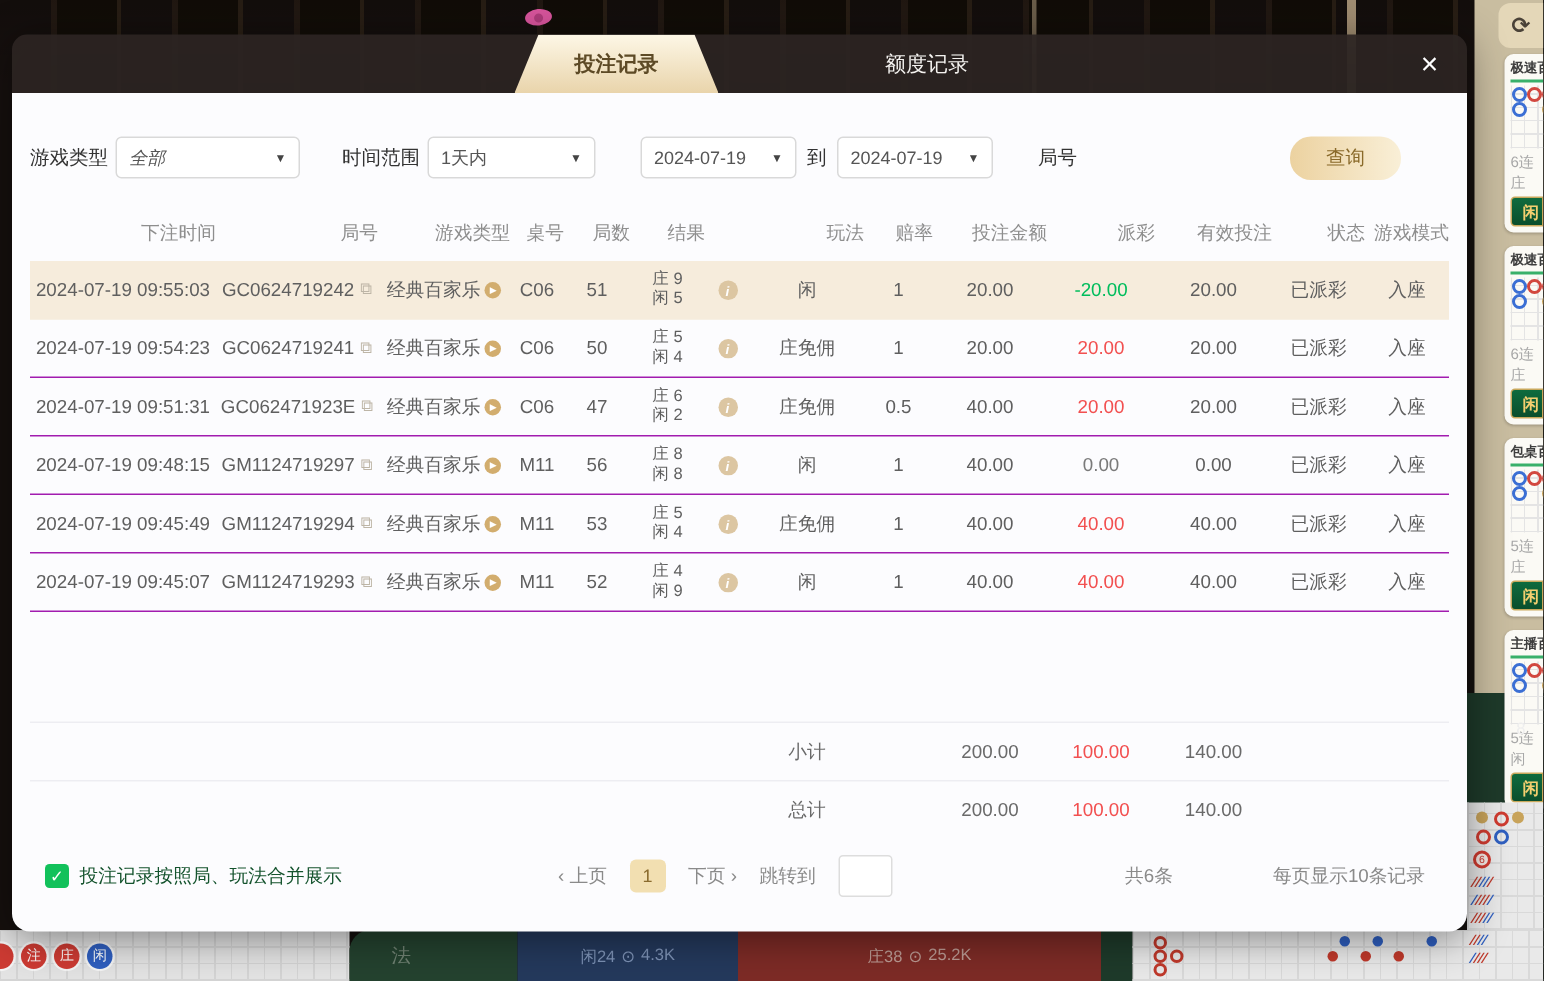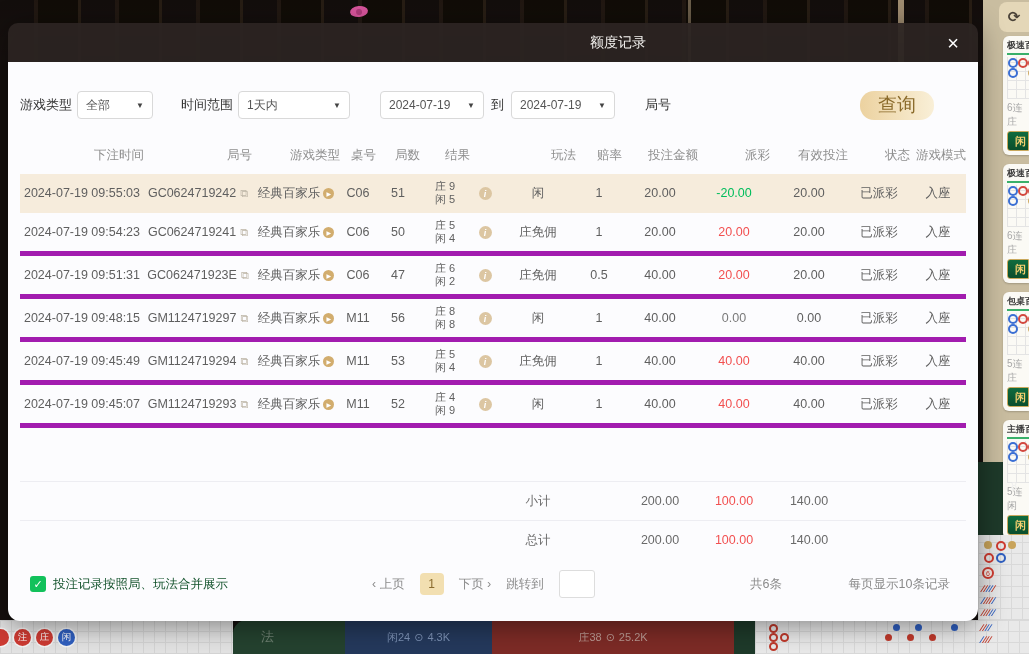--- a/index.html
+++ b/index.html
@@ -91,33 +91,33 @@
     display:flex;align-items:center;justify-content:center;cursor:pointer;font-weight:300;}
   .m-body{height:559px;background:#fcfcfe;border-radius:0 0 12px 12px;
     display:flex;flex-direction:column;padding:12px 12px;box-sizing:border-box;}
 
   
   .filters{height:62px;flex:0 0 62px;display:flex;align-items:center;font-size:13px;color:#333;}
   .flabel{margin-right:5px;white-space:nowrap;}
   .sel{height:28px;border:1px solid #d9d9d9;border-radius:4px;background:#fff;box-sizing:border-box;
     display:flex;align-items:center;justify-content:space-between;padding:0 8px;font-size:12px;color:#555;cursor:pointer;}
   .sel .arr{font-size:8px;color:#444;margin-left:6px;}
-  .w-game{width:76px;} .w-time{width:112px;} .w-date{width:104px;}
+  .w-game{width:123px;font-style:italic;} .w-time{width:112px;} .w-date{width:104px;}
   .gap1{width:28px;} .gap2{width:30px;} .to-lbl{margin:0 7px;font-size:13px;color:#333;}
   .round-input{width:118px;height:28px;border:1px solid #d9d9d9;border-radius:4px;box-sizing:border-box;
     padding:0 8px;font-size:12px;color:#555;outline:none;font-family:inherit;}
   .round-input::placeholder{color:#b8b8b8;}
   .query-btn{margin-left:auto;margin-right:32px;width:74px;height:29px;border:none;border-radius:14px;
-    background:linear-gradient(90deg,#ecd2a0,#f9efd7);color:#8a6a2a;font-size:19px;cursor:pointer;font-family:Liberation Serif, serif;}
+    background:linear-gradient(90deg,#ecd2a0,#f9efd7);color:#8a6a2a;font-size:13px;cursor:pointer;font-family:Liberation Serif, serif;}
 
   
   .tgrid{display:grid;grid-template-columns:124px 108px 88px 36px 44px 50px 30px 76px 46px 76px 72px 78px 62px 56px;}
   .thead{height:38px;flex:0 0 38px;align-items:center;font-size:12.5px;color:#8e8e8e;text-align:right;}
   .trow{height:38px;flex:0 0 38px;align-items:center;text-align:center;font-size:12.5px;color:#5f5f5f;
-    border-bottom:5px solid #a21caf;cursor:default;}
+    border-bottom:1px solid #a21caf;cursor:default;}
   .trow.hl{background:#f6ecdc;border-bottom:1px solid #f6ecdc;}
   .td{overflow:hidden;white-space:nowrap;}
   .c-round{display:flex;align-items:center;justify-content:center;gap:4px;}
   .copy-ic{color:#bdb5a6;font-size:11px;cursor:pointer;}
   .c-game{display:flex;align-items:center;justify-content:center;gap:3px;}
   .play-ic{width:11px;height:11px;border-radius:50%;background:#d2ad6e;display:inline-flex;align-items:center;justify-content:center;
     color:#fff;font-size:6px;cursor:pointer;}
   .c-result{display:flex;flex-direction:column;align-items:center;line-height:1.2;font-size:11px;}
   .info-ic{width:13px;height:13px;border-radius:50%;background:#dcc6a2;color:#fff;font-size:9px;font-style:italic;
     display:inline-flex;align-items:center;justify-content:center;cursor:pointer;font-weight:bold;}
@@ -261,20 +261,23 @@
     <span class="dot redf" style="left:152px;top:14px;"></span>
     <span class="dot redf" style="left:174px;top:14px;"></span>
     <span class="dot bluef" style="left:196px;top:4px;"></span>
     <span class="sl" style="left:226px;top:2px;"><span class="r">∕∕</span><span class="bl">∕∕</span></span>
     <span class="sl" style="left:226px;top:14px;"><span class="bl">∕</span><span class="r">∕∕∕</span></span>
   </div>
   <div class="left-sliver"></div>
 
   <div class="modal">
     <div class="m-head">
+      <div class="tab-active">
+        <span>投注记录</span>
+      </div>
       <div class="tab-inactive">
         <span>额度记录</span>
       </div>
       <div class="close-x">×</div>
     </div>
 
     <div class="m-body">
 
       <div class="filters">
         <span class="flabel">游戏类型</span>

